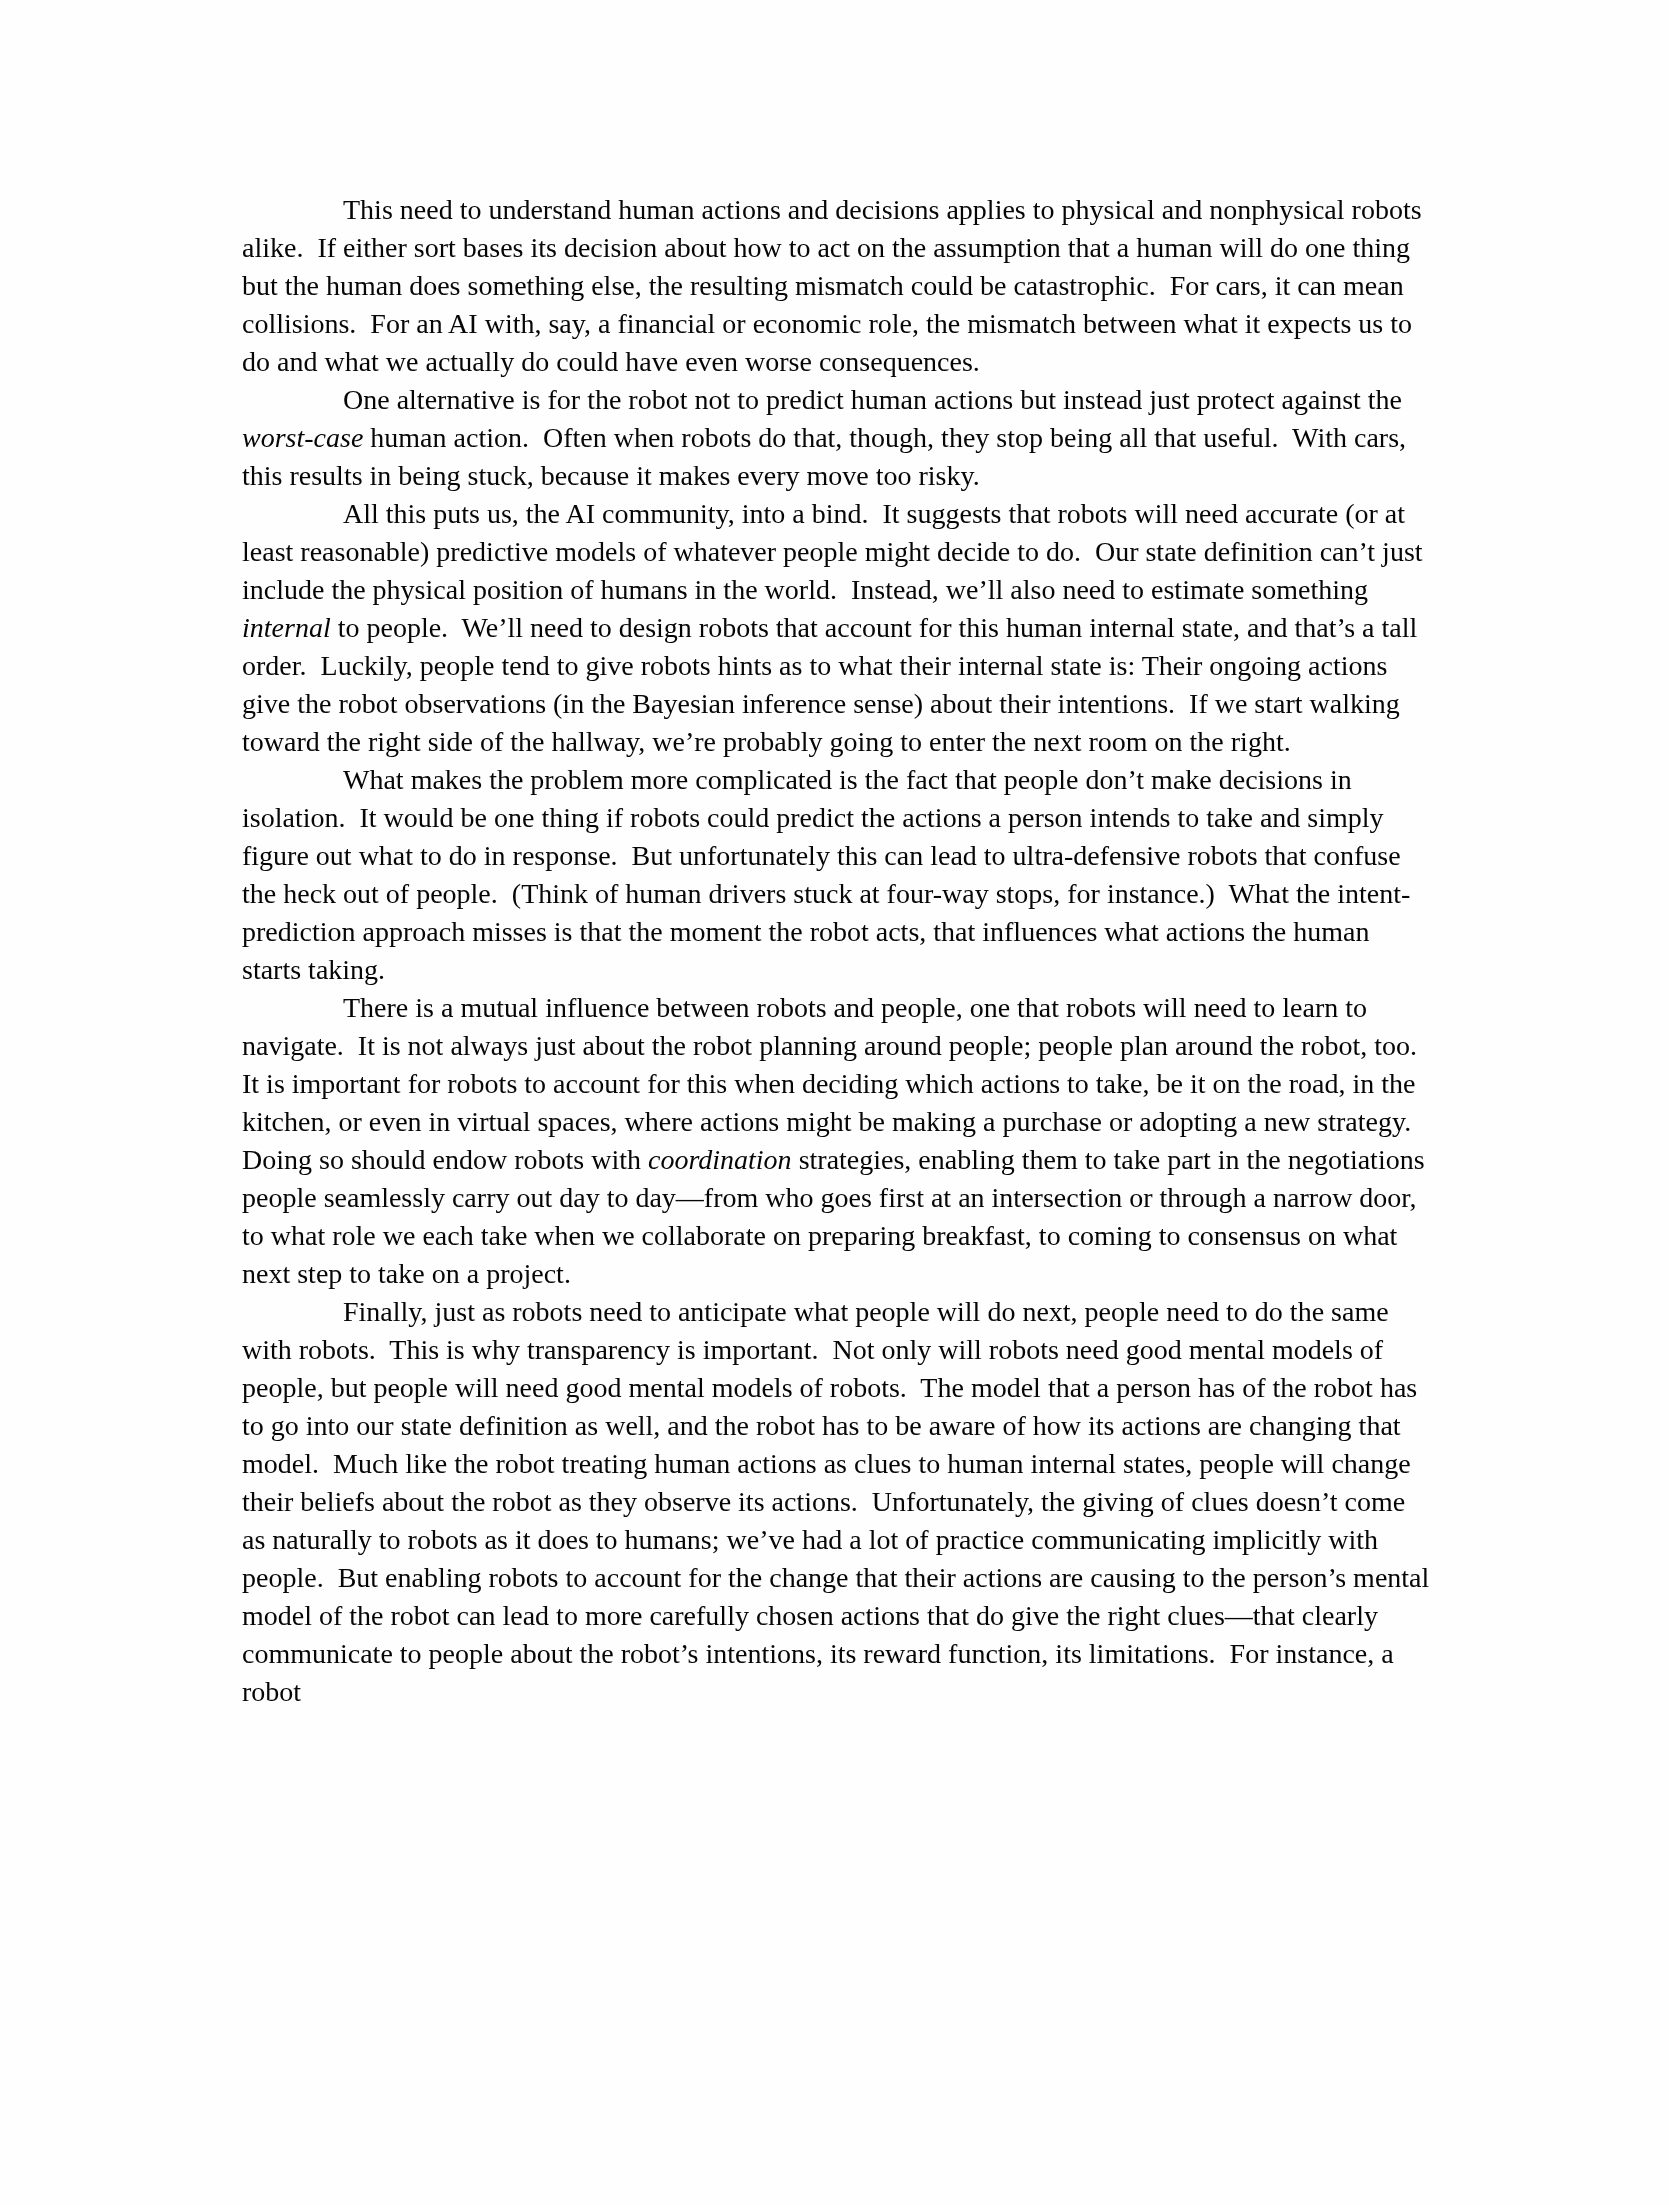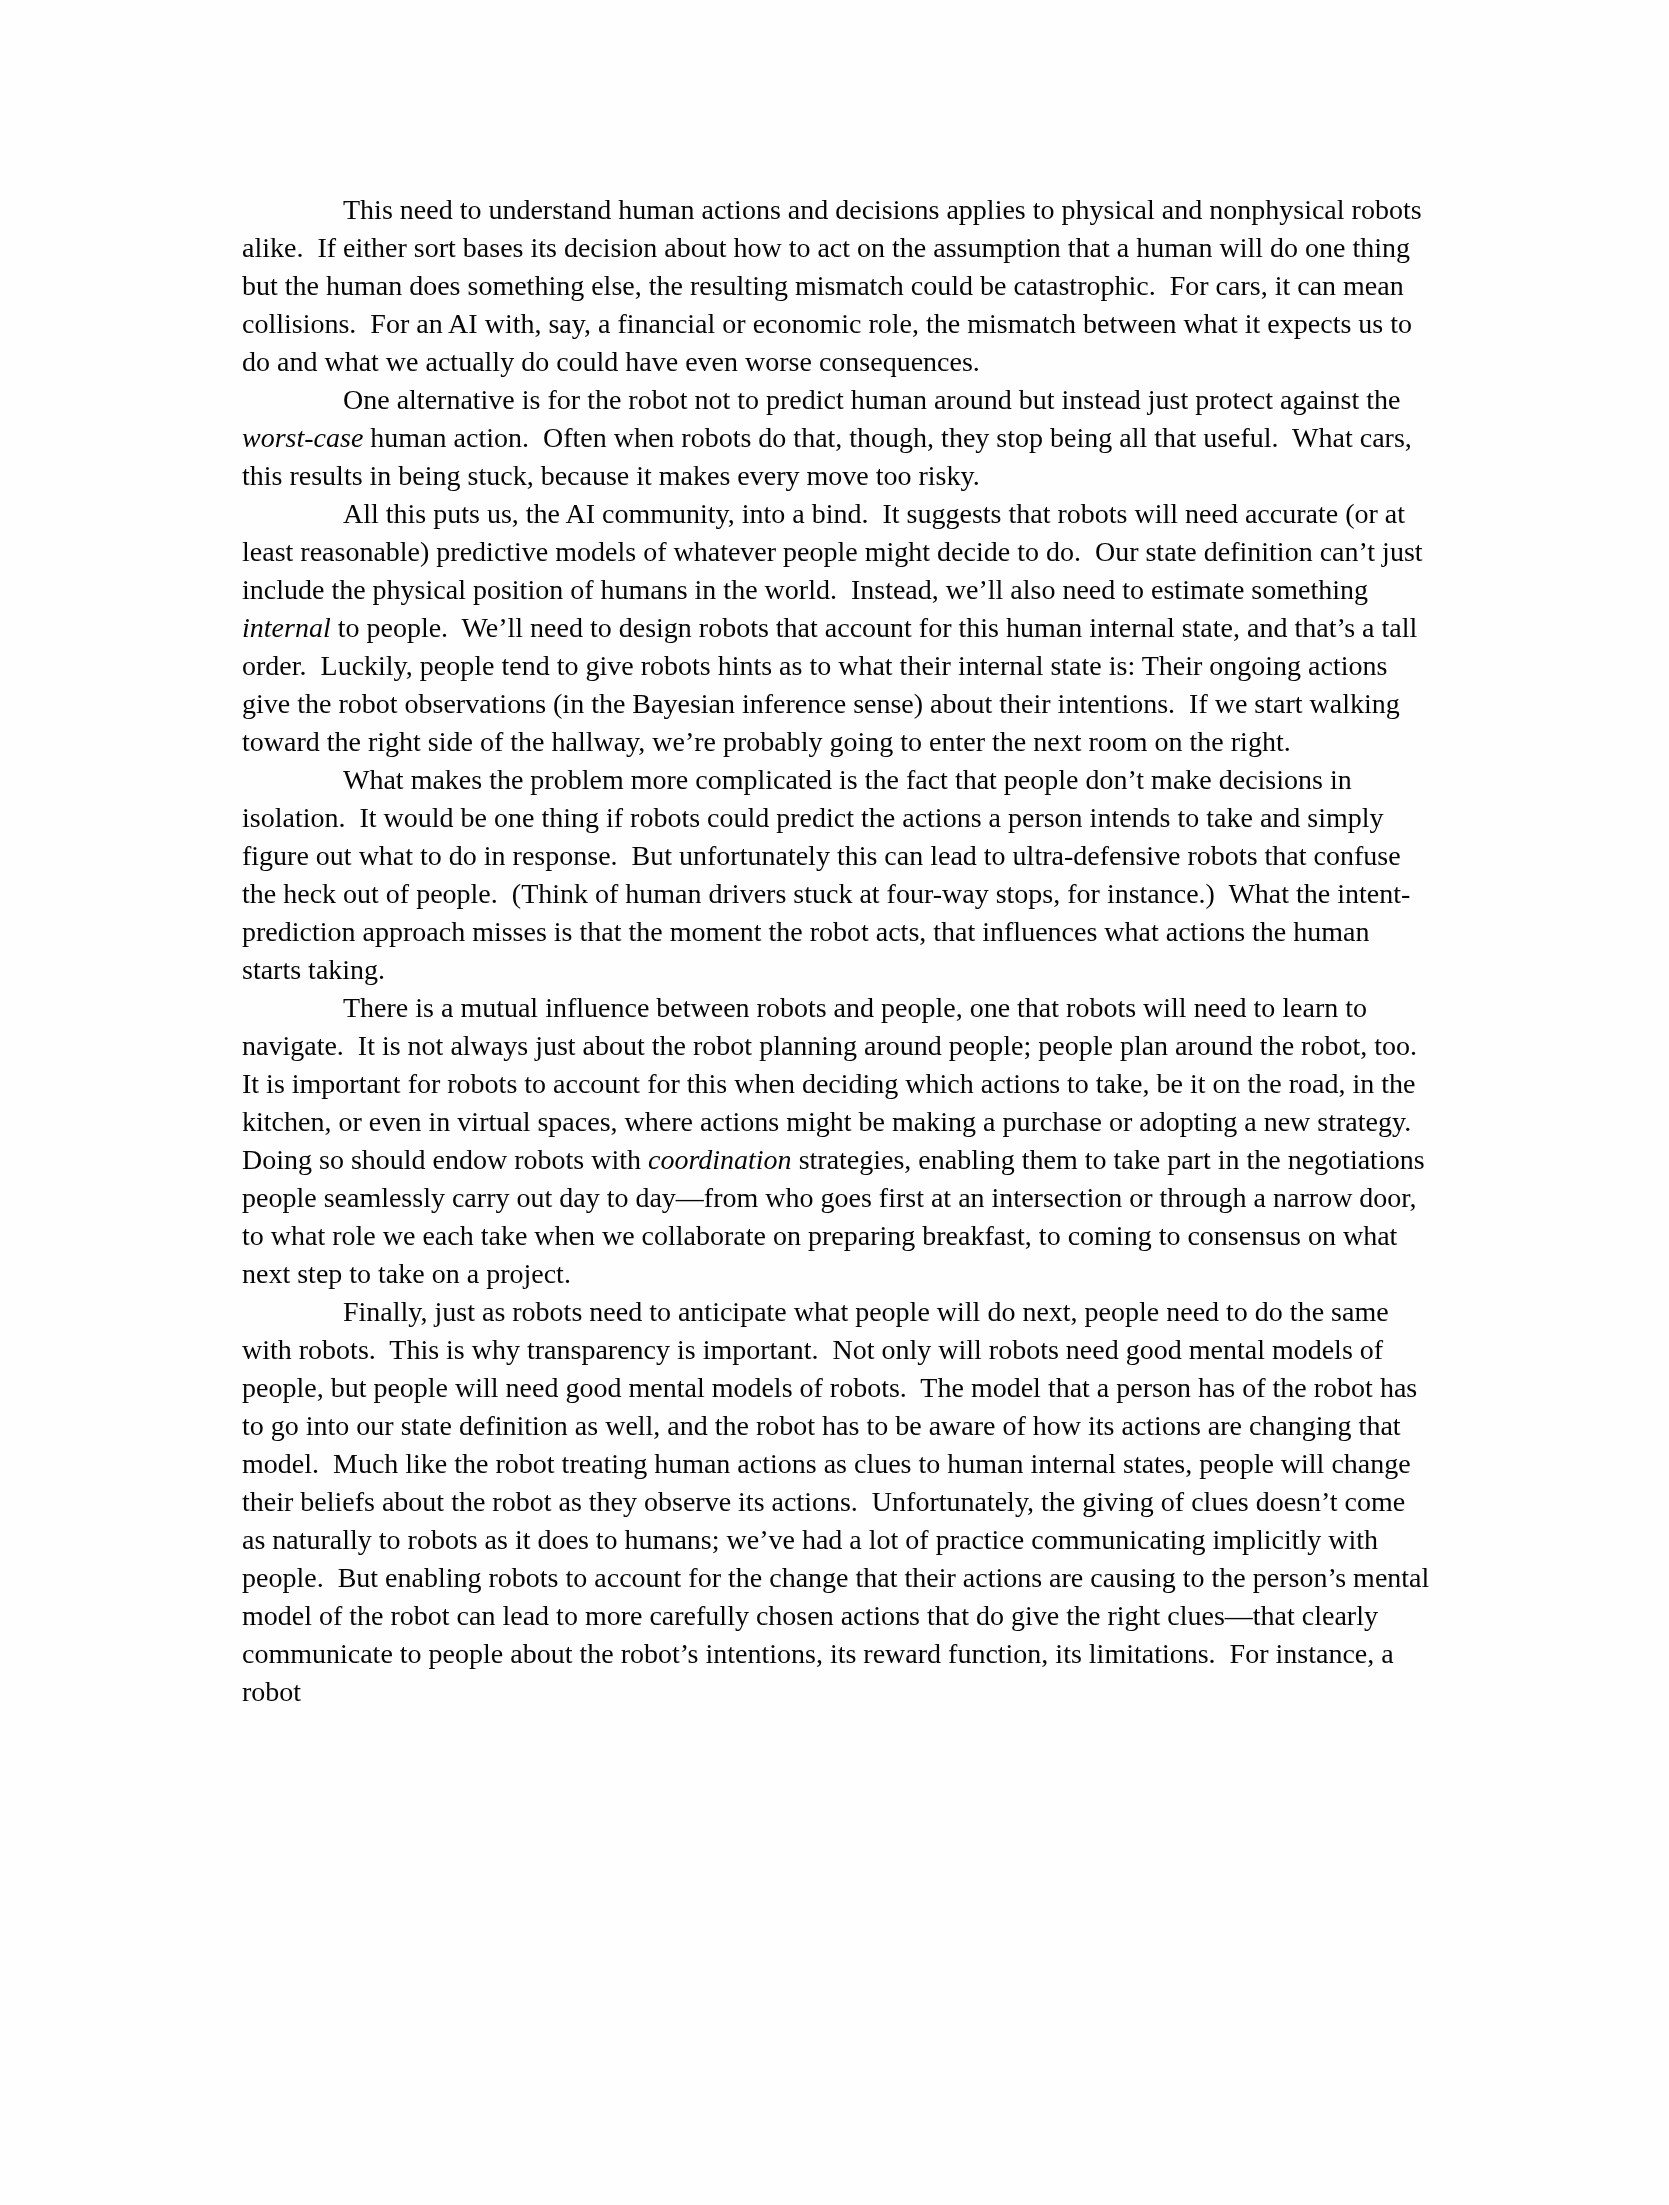--- a/index.html
+++ b/index.html
@@ -54,20 +54,20 @@
     letter-spacing: -0.7px;
     color: #101010;
   }
 </style>
 </head>
 <body>
 
 <div class="page">
   <div class="body-text">
       <p class="para"><span class="">This need to understand human actions and decisions applies to physical and nonphysical robots alike.  If either sort bases its decision about how to act on the assumption that a human will do one thing but the human does something else, the resulting mismatch could be catastrophic.  For cars, it can mean collisions.  For an AI with, say, a financial or economic role, the mismatch between what it expects us to do and what we actually do could have even worse consequences.</span></p>
-      <p class="para"><span class="">One alternative is for the robot not to predict human around but instead just protect against the </span><span class="italic">worst-case</span><span class=""> human action.  Often when robots do that, though, they stop being all that useful.  What cars, this results in being stuck, because it makes every move too risky.</span></p>
+      <p class="para"><span class="">One alternative is for the robot not to predict human actions but instead just protect against the </span><span class="italic">worst-case</span><span class=""> human action.  Often when robots do that, though, they stop being all that useful.  With cars, this results in being stuck, because it makes every move too risky.</span></p>
       <p class="para"><span class="">All this puts us, the AI community, into a bind.  It suggests that robots will need accurate (or at least reasonable) predictive models of whatever people might decide to do.  Our state definition can’t just include the physical position of humans in the world.  Instead, we’ll also need to estimate something </span><span class="italic">internal</span><span class=""> to people.  We’ll need to design robots that account for this human internal state, and that’s a tall order.  Luckily, people tend to give robots hints as to what their internal state is: Their ongoing actions give the robot observations (in the Bayesian inference sense) about their intentions.  If we start walking toward the right side of the hallway, we’re probably going to enter the next room on the right.</span></p>
       <p class="para"><span class="">What makes the problem more complicated is the fact that people don’t make decisions in isolation.  It would be one thing if robots could predict the actions a person intends to take and simply figure out what to do in response.  But unfortunately this can lead to ultra-defensive robots that confuse the heck out of people.  (Think of human drivers stuck at four-way stops, for instance.)  What the intent-prediction approach misses is that the moment the robot acts, that influences what actions the human starts taking.</span></p>
       <p class="para"><span class="">There is a mutual influence between robots and people, one that robots will need to learn to navigate.  It is not always just about the robot planning around people; people plan around the robot, too.  It is important for robots to account for this when deciding which actions to take, be it on the road, in the kitchen, or even in virtual spaces, where actions might be making a purchase or adopting a new strategy.  Doing so should endow robots with </span><span class="italic">coordination</span><span class=""> strategies, enabling them to take part in the negotiations people seamlessly carry out day to day—from who goes first at an intersection or through a narrow door, to what role we each take when we collaborate on preparing breakfast, to coming to consensus on what next step to take on a project.</span></p>
       <p class="para"><span class="">Finally, just as robots need to anticipate what people will do next, people need to do the same with robots.  This is why transparency is important.  Not only will robots need good mental models of people, but people will need good mental models of robots.  The model that a person has of the robot has to go into our state definition as well, and the robot has to be aware of how its actions are changing that model.  Much like the robot treating human actions as clues to human internal states, people will change their beliefs about the robot as they observe its actions.  Unfortunately, the giving of clues doesn’t come as naturally to robots as it does to humans; we’ve had a lot of practice communicating implicitly with people.  But enabling robots to account for the change that their actions are causing to the person’s mental model of the robot can lead to more carefully chosen actions that do give the right clues—that clearly communicate to people about the robot’s intentions, its reward function, its limitations.  For instance, a robot</span></p>
     </div>
 </div>
 
 
 </body></html>

